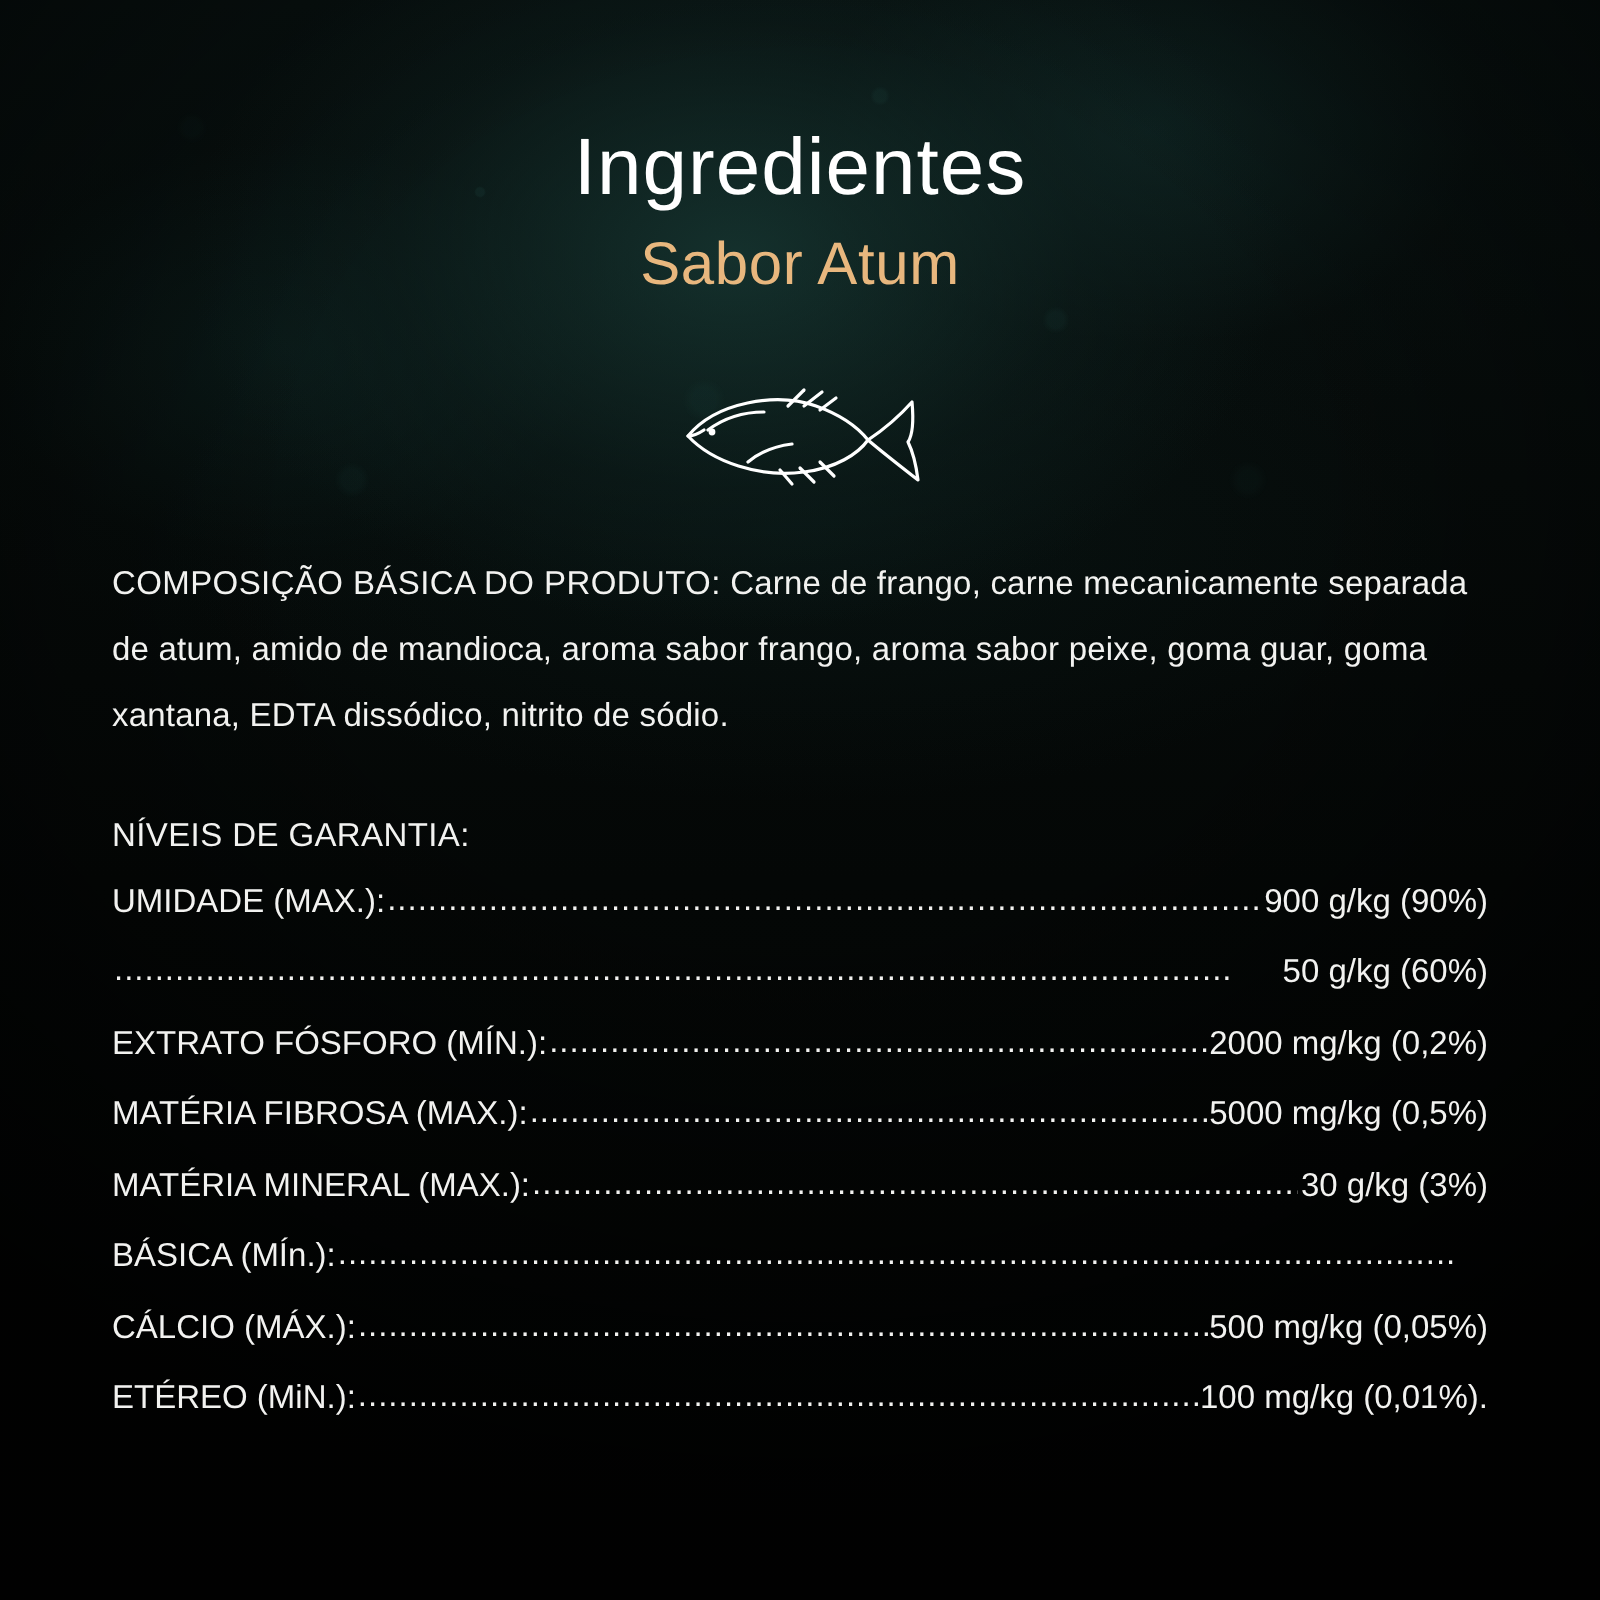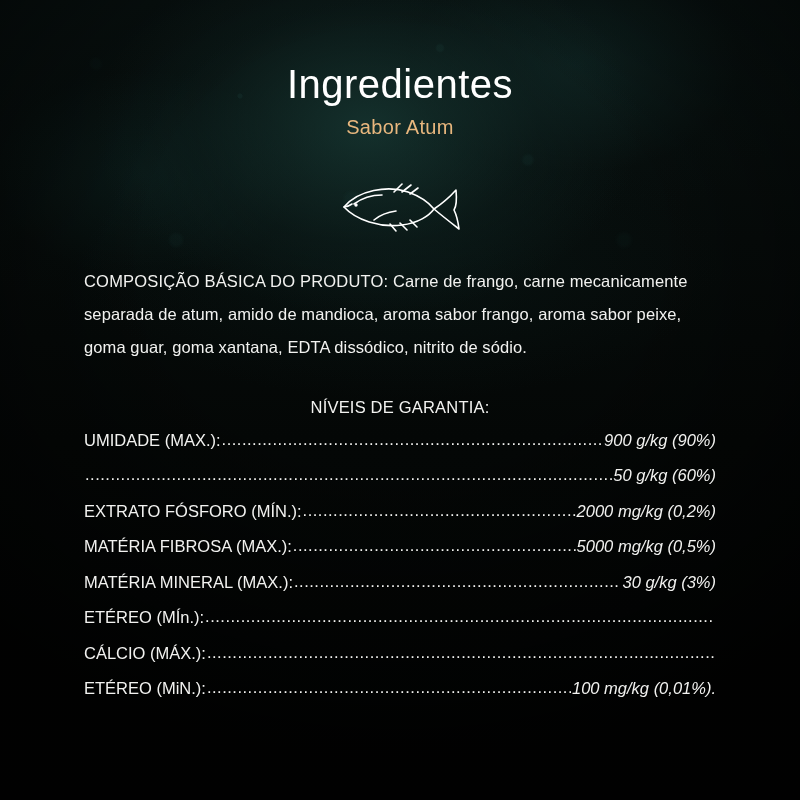--- a/index.html
+++ b/index.html
@@ -48,38 +48,38 @@
   .vignette {
     position: absolute;
     inset: 0;
     pointer-events: none;
     background: radial-gradient(ellipse 620px 520px at 50% 30%, rgba(0,0,0,0) 40%, rgba(0,0,0,0.55) 85%, rgba(0,0,0,0.8) 100%);
   }
 
   .content {
     position: relative;
     z-index: 3;
-    padding: 0 84px;
+    padding: 0 56px;
   }
 
   .title {
     margin: 0;
     padding-top: 62px;
     text-align: center;
     color: #ffffff;
     font-size: 40px;
     font-weight: 400;
     letter-spacing: .5px;
     line-height: 1.1;
   }
   .subtitle {
     margin: 10px 0 0 0;
     text-align: center;
     color: #e8b77e;
-    font-size: 20px;
+    font-size: 30px;
     font-weight: 400;
     letter-spacing: .3px;
   }
 
   .fish-wrap {
     margin-top: 34px;
     display: flex;
     justify-content: center;
     align-items: center;
     height: 70px;
@@ -94,21 +94,20 @@
   }
   .body-text .label {
     letter-spacing: .2px;
   }
 
   .guarantee-title {
     margin-top: 34px;
     color: #f2f2f0;
     font-size: 16.5px;
     letter-spacing: .2px;
-    text-align: center;
   }
 
   .rows {
     margin-top: 6px;
   }
   .row {
     display: flex;
     align-items: center;
     color: #f2f2f0;
     font-size: 16.5px;
@@ -118,21 +117,21 @@
   .row .name { flex: 0 0 auto; }
   .row .dots {
     flex: 1 1 auto;
     overflow: hidden;
     margin: 0 1px;
     color: #f2f2f0;
     font-size: 16.5px;
     letter-spacing: .5px;
     transform: translateY(-1px);
   }
-  .row .value { flex: 0 0 auto; font-style: italic; }
+  .row .value { flex: 0 0 auto; }
 </style>
 </head>
 <body>
 
 <div class="page">
   <div class="texture"></div>
   <div class="vignette"></div>
 
   <div class="content">
 
@@ -191,27 +190,28 @@
         <span class="value">5000 mg/kg (0,5%)</span>
       </div>
 
       <div class="row">
         <span class="name">MATÉRIA MINERAL (MAX.):</span>
         <span class="dots">..............................................................................................................</span>
         <span class="value">30 g/kg (3%)</span>
       </div>
 
       <div class="row">
-        <span class="name">ETÉREO (MÍn.):</span>
+        <span class="name">BÁSICA (MÍn.):</span>
         <span class="dots">..............................................................................................................</span>
       </div>
 
       <div class="row">
         <span class="name">CÁLCIO (MÁX.):</span>
         <span class="dots">..............................................................................................................</span>
+        <span class="value">500 mg/kg (0,05%)</span>
       </div>
 
       <div class="row">
         <span class="name">ETÉREO (MiN.):</span>
         <span class="dots">..............................................................................................................</span>
         <span class="value">100 mg/kg (0,01%).</span>
       </div>
 
     </div>
   </div>

